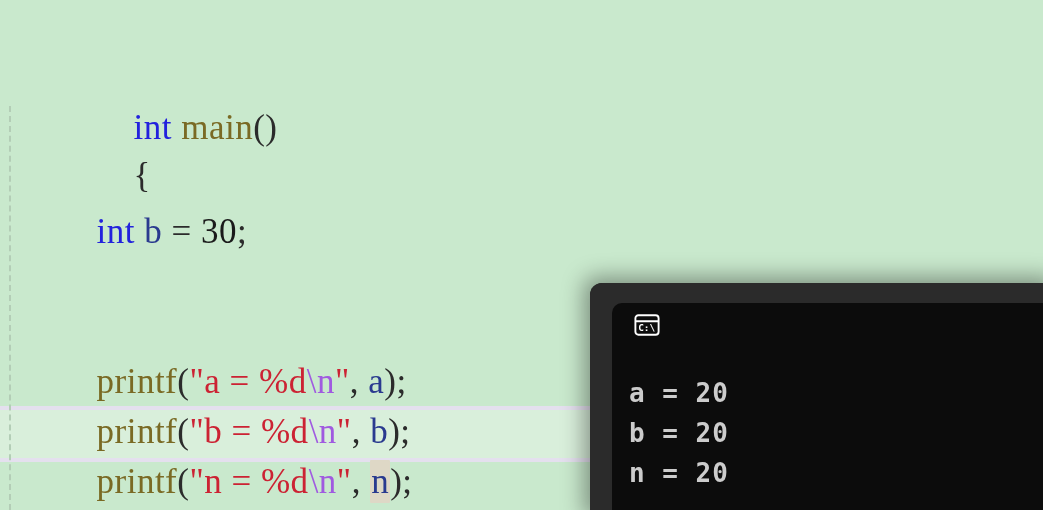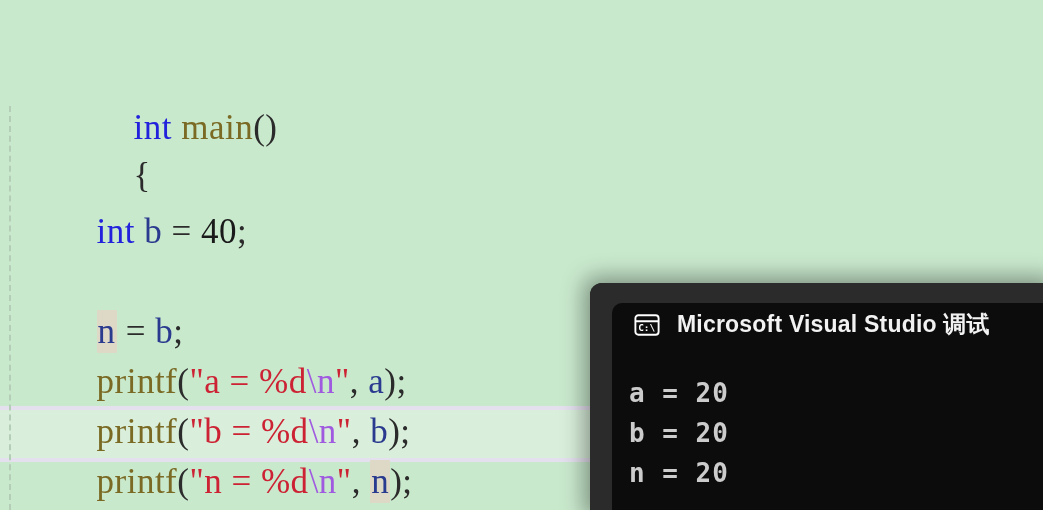--- a/index.html
+++ b/index.html
@@ -158,27 +158,24 @@
     </div>
 
     <div class="code-line" style="top:56px;">
       <span class="txt">
         <span class="punc">{</span>
       </span>
     </div>
 
 
     <div class="code-line" style="top:160px;">
-      <span class="txt">    <span class="kw">int</span> <span class="id">b</span> <span class="punc">=</span> <span class="num">40</span><span class="punc">;</span></span>
-    </div>
-
-
-    <div class="code-line" style="top:260px;">
-      <span class="txt">    <span class="id refhl">n</span> <span class="punc">=</span> <span class="id">b</span><span class="punc">;</span></span>
-    </div>
+      <span class="txt">    <span class="kw">int</span> <span class="id">b</span> <span class="punc">=</span> <span class="num">30</span><span class="punc">;</span></span>
+    </div>
+
+
 
     <div class="code-line" style="top:310px;">
       <span class="txt">    <span class="fn">printf</span><span class="punc">(</span><span class="str">"</span><span class="str">a = </span><span class="str">%d</span><span class="esc">\n</span><span class="str">"</span><span class="punc">,</span> <span class="id">a</span><span class="punc">)</span><span class="punc">;</span></span>
     </div>
 
     <div class="code-line" style="top:360px;">
       <span class="txt">    <span class="fn">printf</span><span class="punc">(</span><span class="str">"</span><span class="str">b = </span><span class="str">%d</span><span class="esc">\n</span><span class="str">"</span><span class="punc">,</span> <span class="id">b</span><span class="punc">)</span><span class="punc">;</span></span>
     </div>
 
     <div class="code-line" style="top:410px;">
@@ -194,21 +191,20 @@
   <div id="console-window">
 
     <div id="console-titlebar"></div>
 
     <div id="console-tab">
       <svg id="console-tab-icon" viewBox="0 0 26 26">
         <rect x="1.4" y="3.2" width="23.2" height="19.6" rx="3" ry="3" fill="none" stroke="#ffffff" stroke-width="1.9"></rect>
         <line x1="1.4" y1="9.2" x2="24.6" y2="9.2" stroke="#ffffff" stroke-width="1.9"></line>
         <text x="4.2" y="19.4" font-family="'DejaVu Sans Mono','Liberation Mono',monospace" font-size="9.4" font-weight="bold" fill="#ffffff">C:\</text>
       </svg>
-      <span id="console-tab-title">Microsoft Visual Studio 调试</span>
     </div>
 
     <div id="console-body">
       <div class="console-line">a = 20</div>
       <div class="console-line">b = 20</div>
       <div class="console-line">n = 20</div>
     </div>
 
   </div>
 

